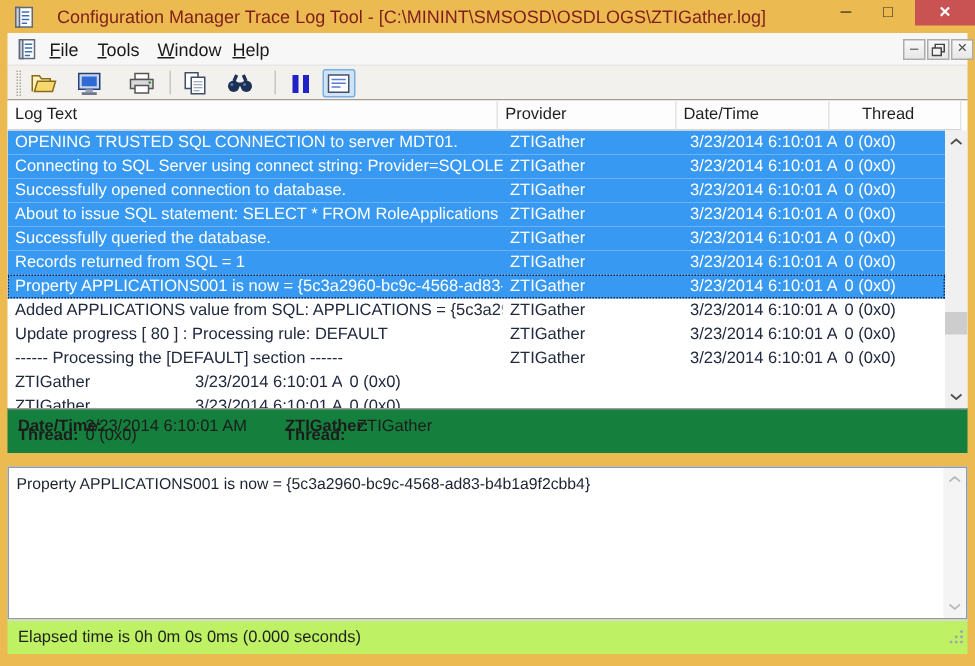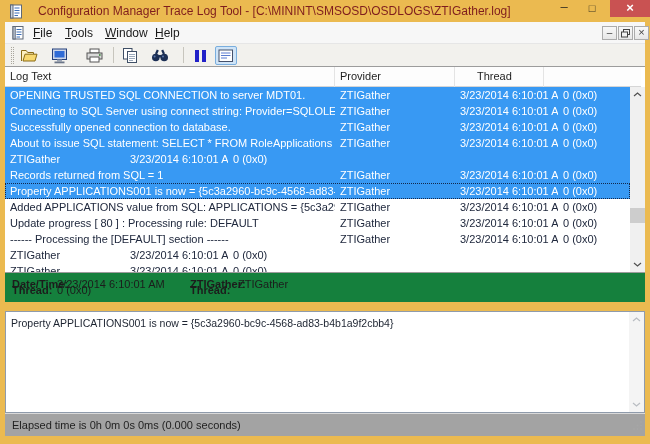--- a/index.html
+++ b/index.html
@@ -91,21 +91,21 @@
     background:#fff; border:1px solid #8f9bab;
   }
   .textbox-text { position:absolute; top:5px; left:5px; right:20px;
     font-size:10.5px; color:#1c2330; white-space:nowrap; overflow:hidden; }
   .vscroll2 { position:absolute; top:0; right:0; width:15px; height:100px; background:#f4f4f4; }
   .vs2-btn { position:absolute; left:0; width:15px; height:15px; display:flex;
     align-items:center; justify-content:center; }
   
   .statusbar {
     position:absolute; top:413px; left:5px; width:640px; height:23px;
-    background:#a3a3a3; border-top:1px solid #d9d9d9;
+    background:#bef264; border-top:1px solid #d9d9d9;
   }
   .status-text { position:absolute; left:7px; top:5px; font-size:11px; color:#1f1f1f; white-space:nowrap; }
   .grip { position:absolute; right:2px; bottom:2px; }
 </style>
 </head>
 <body>
 
 <div class="window">
 
   <div class="titlebar">
@@ -196,20 +196,21 @@
         <rect x="1" y="1" width="13.5" height="11.5" fill="#ffffff" stroke="#44506b"></rect>
         <path d="M3 4 h9.5 M3 6.5 h9.5 M3 9 h6" stroke="#5a7bd0" stroke-width="1" fill="none"></path>
       </svg>
     </span>
   </div>
 
   <div class="listview">
     <div class="lv-header">
       <div class="hcell h-text">Log Text</div>
       <div class="hcell h-comp">Provider</div>
+      <div class="hcell h-date">Date/Time</div>
       <div class="hcell h-thread">Thread</div>
     </div>
     <div class="lv-rows" id="rows">
         <div class="row sel">
           <div class="cell c-text">OPENING TRUSTED SQL CONNECTION to server MDT01.</div>
           <div class="cell c-comp">ZTIGather</div>
           <div class="cell c-date">3/23/2014 6:10:01 AM</div>
           <div class="cell c-thread">0 (0x0)</div>
         </div>
         <div class="row sel">
@@ -224,20 +225,21 @@
           <div class="cell c-date">3/23/2014 6:10:01 AM</div>
           <div class="cell c-thread">0 (0x0)</div>
         </div>
         <div class="row sel">
           <div class="cell c-text">About to issue SQL statement: SELECT * FROM RoleApplications WHE...</div>
           <div class="cell c-comp">ZTIGather</div>
           <div class="cell c-date">3/23/2014 6:10:01 AM</div>
           <div class="cell c-thread">0 (0x0)</div>
         </div>
         <div class="row sel">
+          <div class="cell c-text">Successfully queried the database.</div>
           <div class="cell c-comp">ZTIGather</div>
           <div class="cell c-date">3/23/2014 6:10:01 AM</div>
           <div class="cell c-thread">0 (0x0)</div>
         </div>
         <div class="row sel">
           <div class="cell c-text">Records returned from SQL = 1</div>
           <div class="cell c-comp">ZTIGather</div>
           <div class="cell c-date">3/23/2014 6:10:01 AM</div>
           <div class="cell c-thread">0 (0x0)</div>
         </div>

